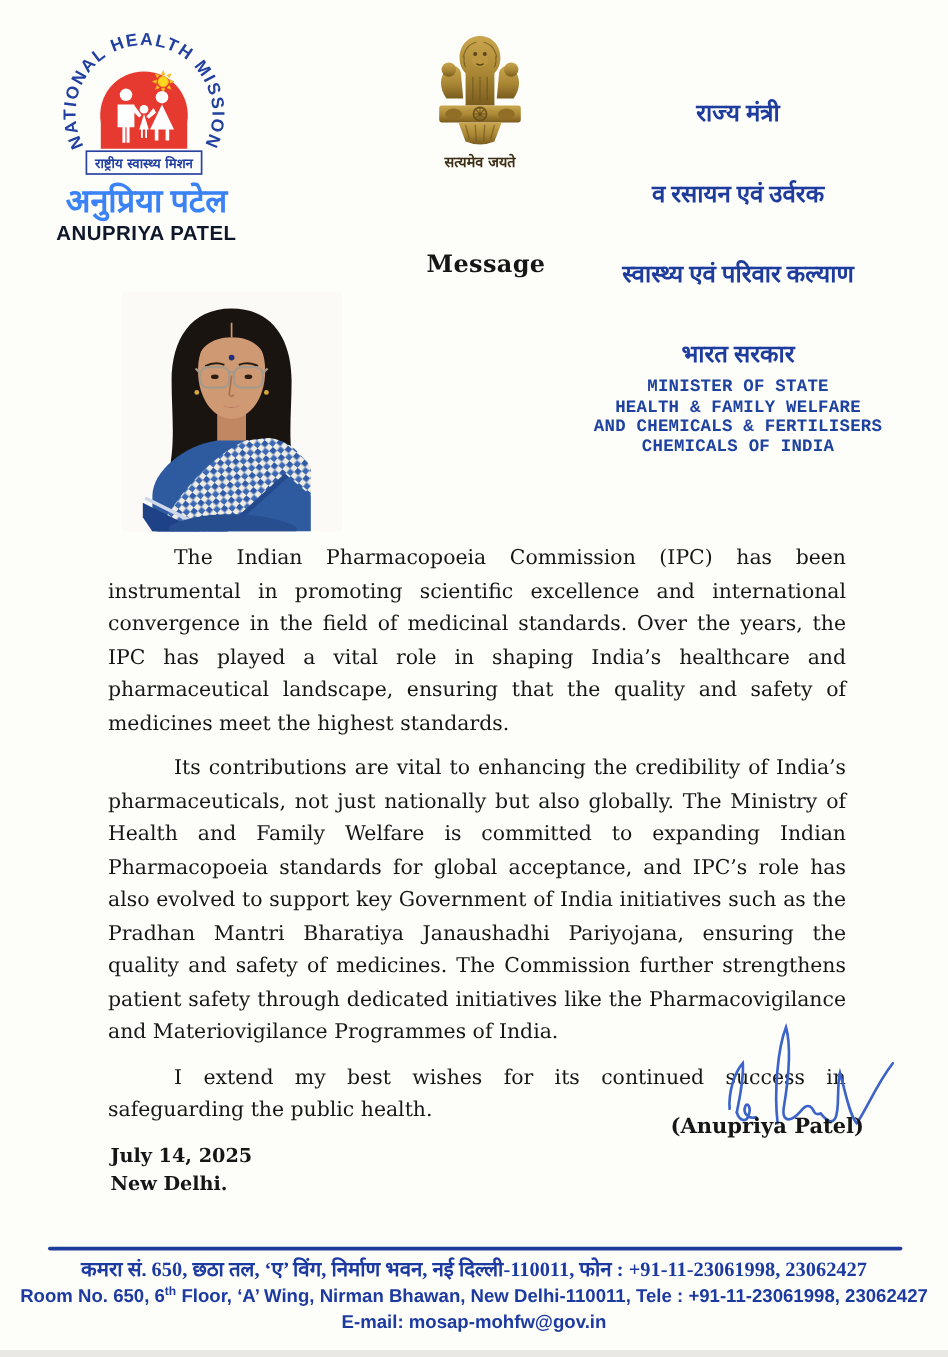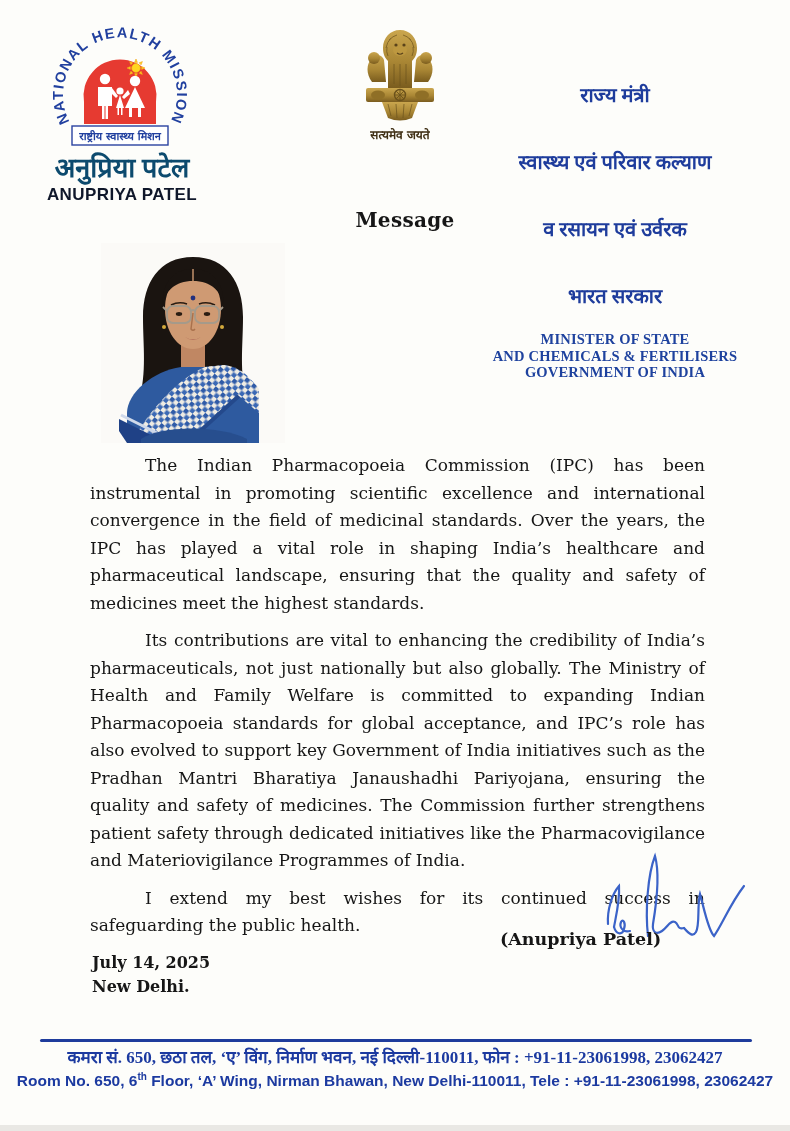--- a/index.html
+++ b/index.html
@@ -11,58 +11,58 @@
     background:#fdfdfa;
     overflow:hidden;
     font-family:"DejaVu Serif", serif;
     color:#161616;
   }
   
   .nhm-logo{position:absolute;left:44px;top:24px;width:152px;height:132px;}
   .name-hi{
     position:absolute;left:22px;top:152px;width:200px;
     text-align:center;font-weight:700;font-size:27px;line-height:32px;
-    color:#0c4a6e;font-family:"Liberation Serif", serif;
+    color:#3b82f6;font-family:"Liberation Serif", serif;
   }
   .name-en{
     position:absolute;left:22px;top:185px;width:200px;
     text-align:center;font-weight:700;font-size:17px;letter-spacing:.4px;
     color:#0f172a;font-family:"Liberation Sans", sans-serif;
   }
   .emblem{position:absolute;left:352px;top:24px;width:96px;height:102px;}
   .emblem-motto{
     position:absolute;left:340px;top:126px;width:120px;
     text-align:center;font-size:12px;font-weight:700;color:#3f2f14;
   }
   .office{
     position:absolute;right:22px;top:40px;width:306px;text-align:center;
   }
   .office .hi{
     font-weight:700;font-size:20px;line-height:23px;color:#1e3c9c;
     font-family:"Liberation Serif", serif;
     margin-top:44px;
   }
   .office .en{
-    margin-top:23px;font-weight:700;font-size:14.5px;line-height:16.5px;
-    color:#1e429e;font-family:Liberation Serif, serif;letter-spacing:.2px;
+    margin-top:7px;font-weight:700;font-size:14.5px;line-height:16.5px;
+    color:#1e429e;font-family:Liberation Mono, monospace;letter-spacing:.2px;
   }
   
   .msg-title{
     position:absolute;left:0;top:208px;width:810px;text-align:center;
     font-size:20px;font-weight:700;letter-spacing:.3px;
   }
   .photo{position:absolute;left:101px;top:243px;width:184px;height:200px;}
   .body-text{
     position:absolute;left:90px;top:452px;width:627px;
     font-size:17px;line-height:27.5px;text-align:justify;
   }
   .body-text p{margin:0 12px 10px 0;text-indent:55px;}
   .signature{position:absolute;left:592px;top:850px;width:162px;height:92px;}
   .sig-name{
-    position:absolute;left:500px;top:929px;width:220px;
+    position:absolute;left:500px;top:929px;width:220px;text-align:right;
     font-size:17.5px;font-weight:700;
   }
   .dateline{
     position:absolute;left:92px;top:951px;
     font-size:16px;font-weight:700;line-height:23.5px;
   }
   
   .footer-rule{
     position:absolute;left:40px;top:1039px;width:712px;height:3px;
     background:#1e3c9c;border-radius:2px;
@@ -158,27 +158,28 @@
 
     <path d="M30,78 L66,78 L60,94 Q48,99 36,94 Z" fill="url(#gold)"></path>
     <g stroke="#6b521c" stroke-width="1" fill="none" opacity="0.7">
       <path d="M36,80 l3,12 M44,80 l1,14 M52,80 l-1,14 M60,80 l-3,12"></path>
     </g>
   </svg>
   <div class="emblem-motto">सत्यमेव जयते</div>
 
   <div class="office">
     <div class="hi">राज्य मंत्री</div>
+    <div class="hi">व रसायन एवं उर्वरक</div>
     <div class="hi">स्वास्थ्य एवं परिवार कल्याण</div>
-    <div class="hi">व रसायन एवं उर्वरक</div>
     <div class="hi">भारत सरकार</div>
     <div class="en">
       <div>MINISTER OF STATE</div>
+      <div>HEALTH &amp; FAMILY WELFARE</div>
       <div>AND CHEMICALS &amp; FERTILISERS</div>
-      <div>GOVERNMENT OF INDIA</div>
+      <div>CHEMICALS OF INDIA</div>
     </div>
   </div>
 
   <div class="msg-title">Message</div>
 
   <svg class="photo" viewBox="0 0 184 200">
     <defs>
       <pattern id="saree" width="9" height="9" patternUnits="userSpaceOnUse" patternTransform="rotate(40)">
         <rect width="9" height="9" fill="#efece3"></rect>
         <rect x="0" y="0" width="4.5" height="4.5" fill="#2f5ba8"></rect>
@@ -246,16 +247,17 @@
 
   <div class="dateline">
     <div>July 14, 2025</div>
     <div>New Delhi.</div>
   </div>
 
   <div class="footer-rule"></div>
   <div class="footer">
     <div class="f-hi">कमरा सं. 650, छठा तल, ‘ए’ विंग, निर्माण भवन, नई दिल्ली-110011, फोन : +91-11-23061998, 23062427</div>
     <div class="f-en"><span>Room No. 650, 6</span><sup>th</sup><span> Floor, ‘A’ Wing, Nirman Bhawan, New Delhi-110011, Tele : +91-11-23061998, 23062427</span></div>
+    <div class="f-mail">E-mail: mosap-mohfw@gov.in</div>
   </div>
 
   <div class="bottom-edge"></div>
 </div>
 
 </body></html>

